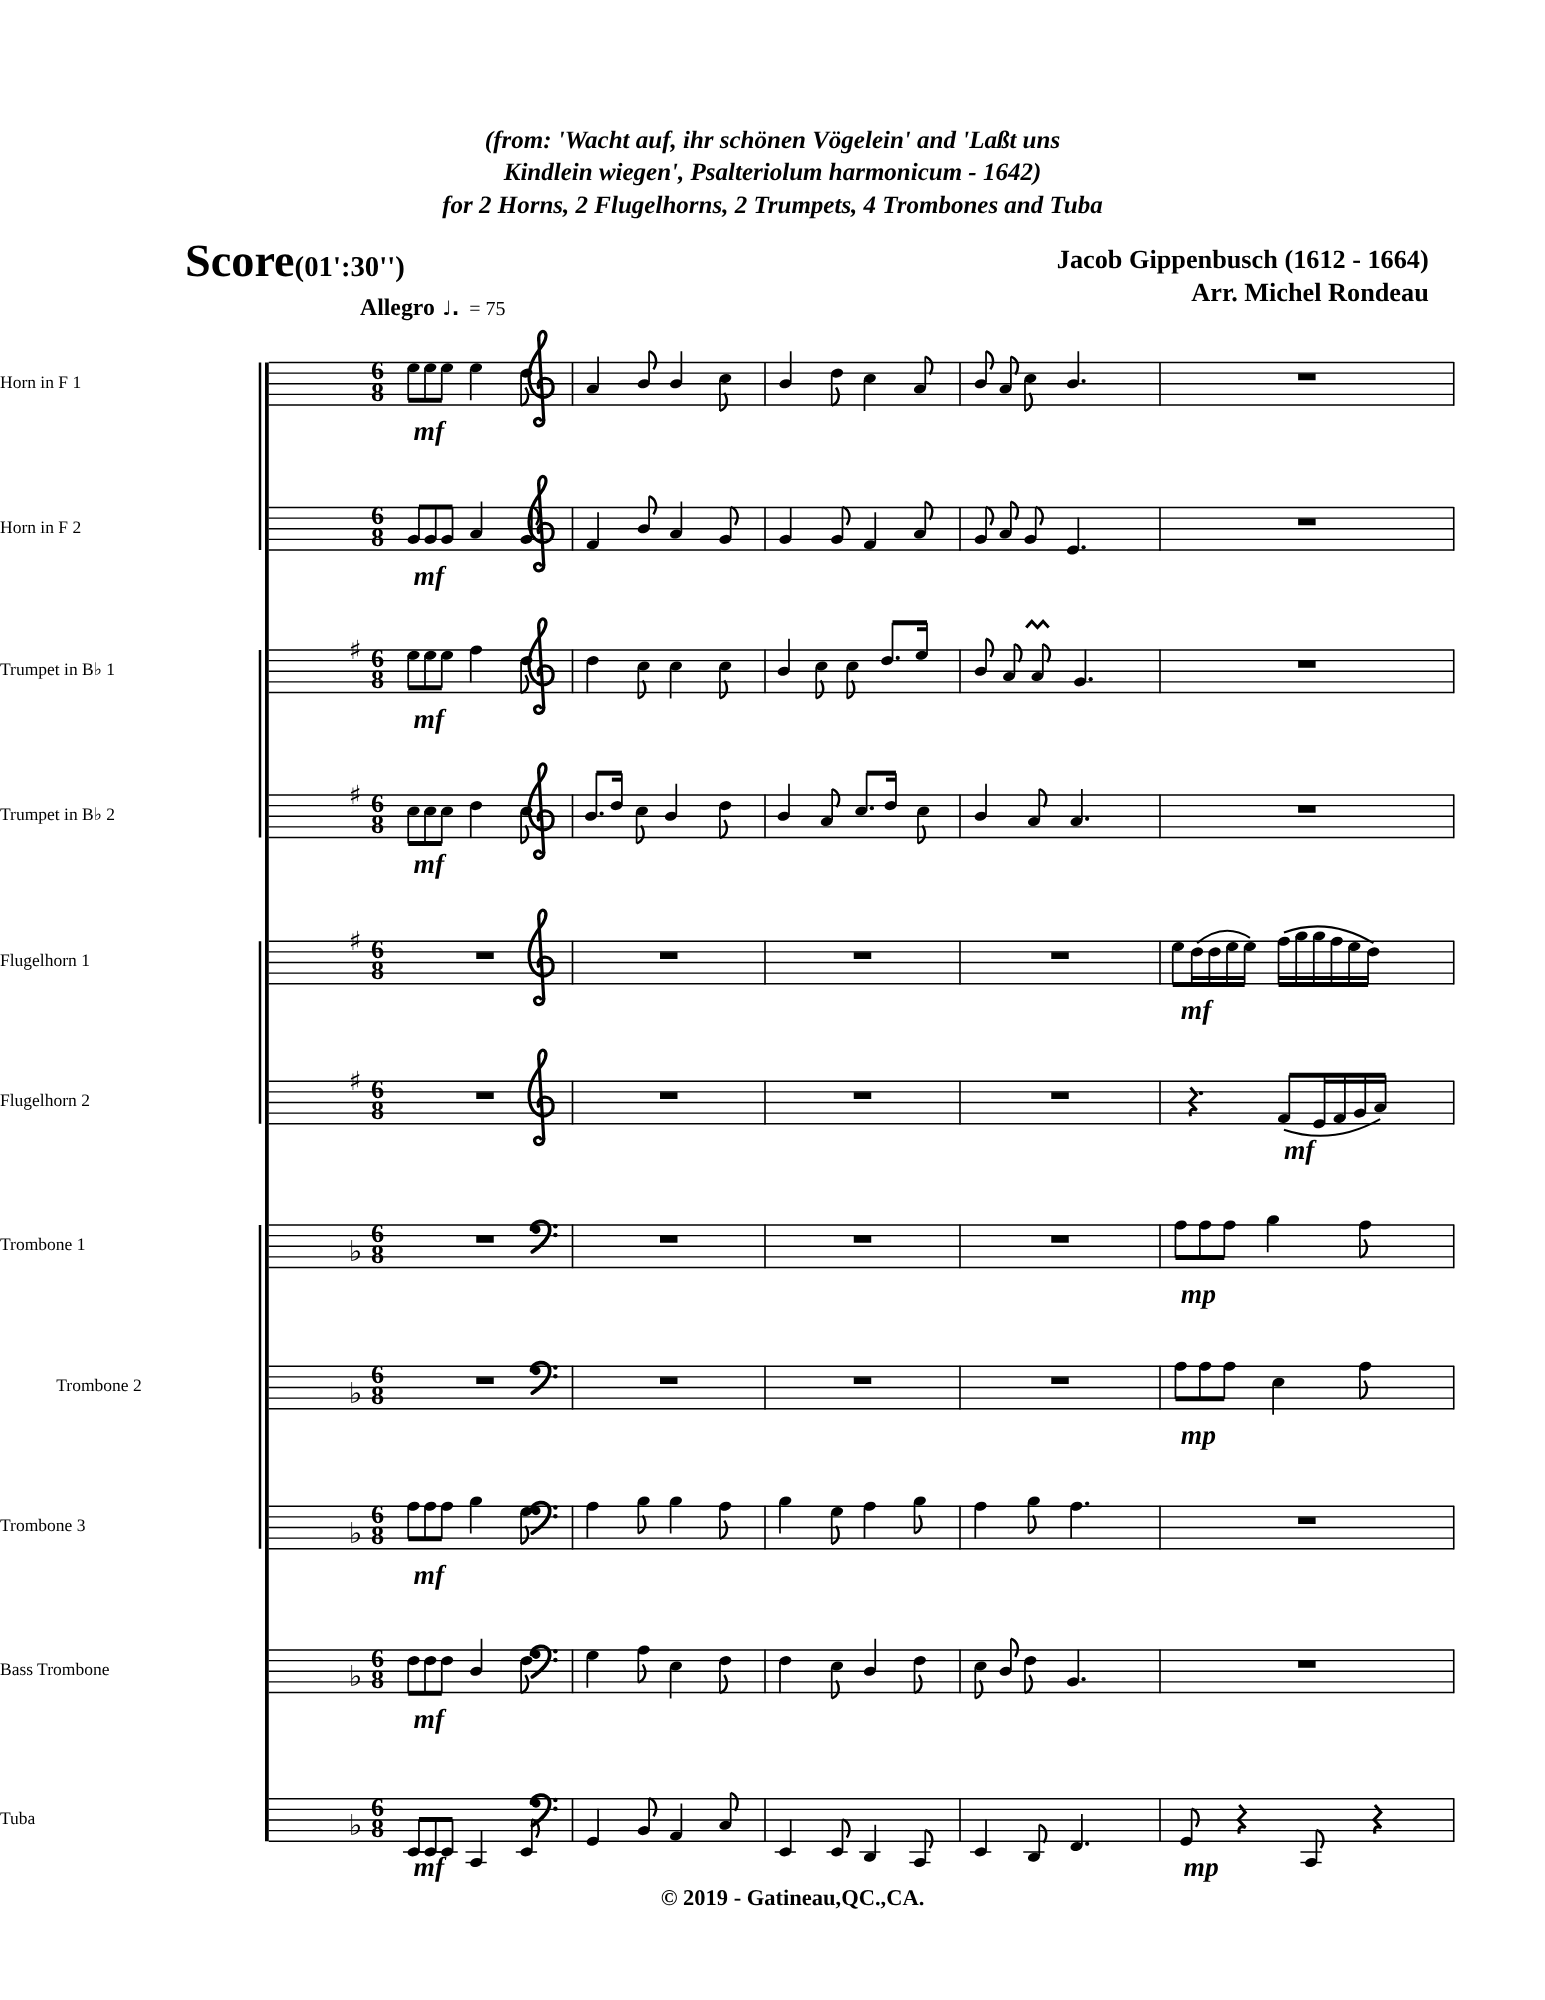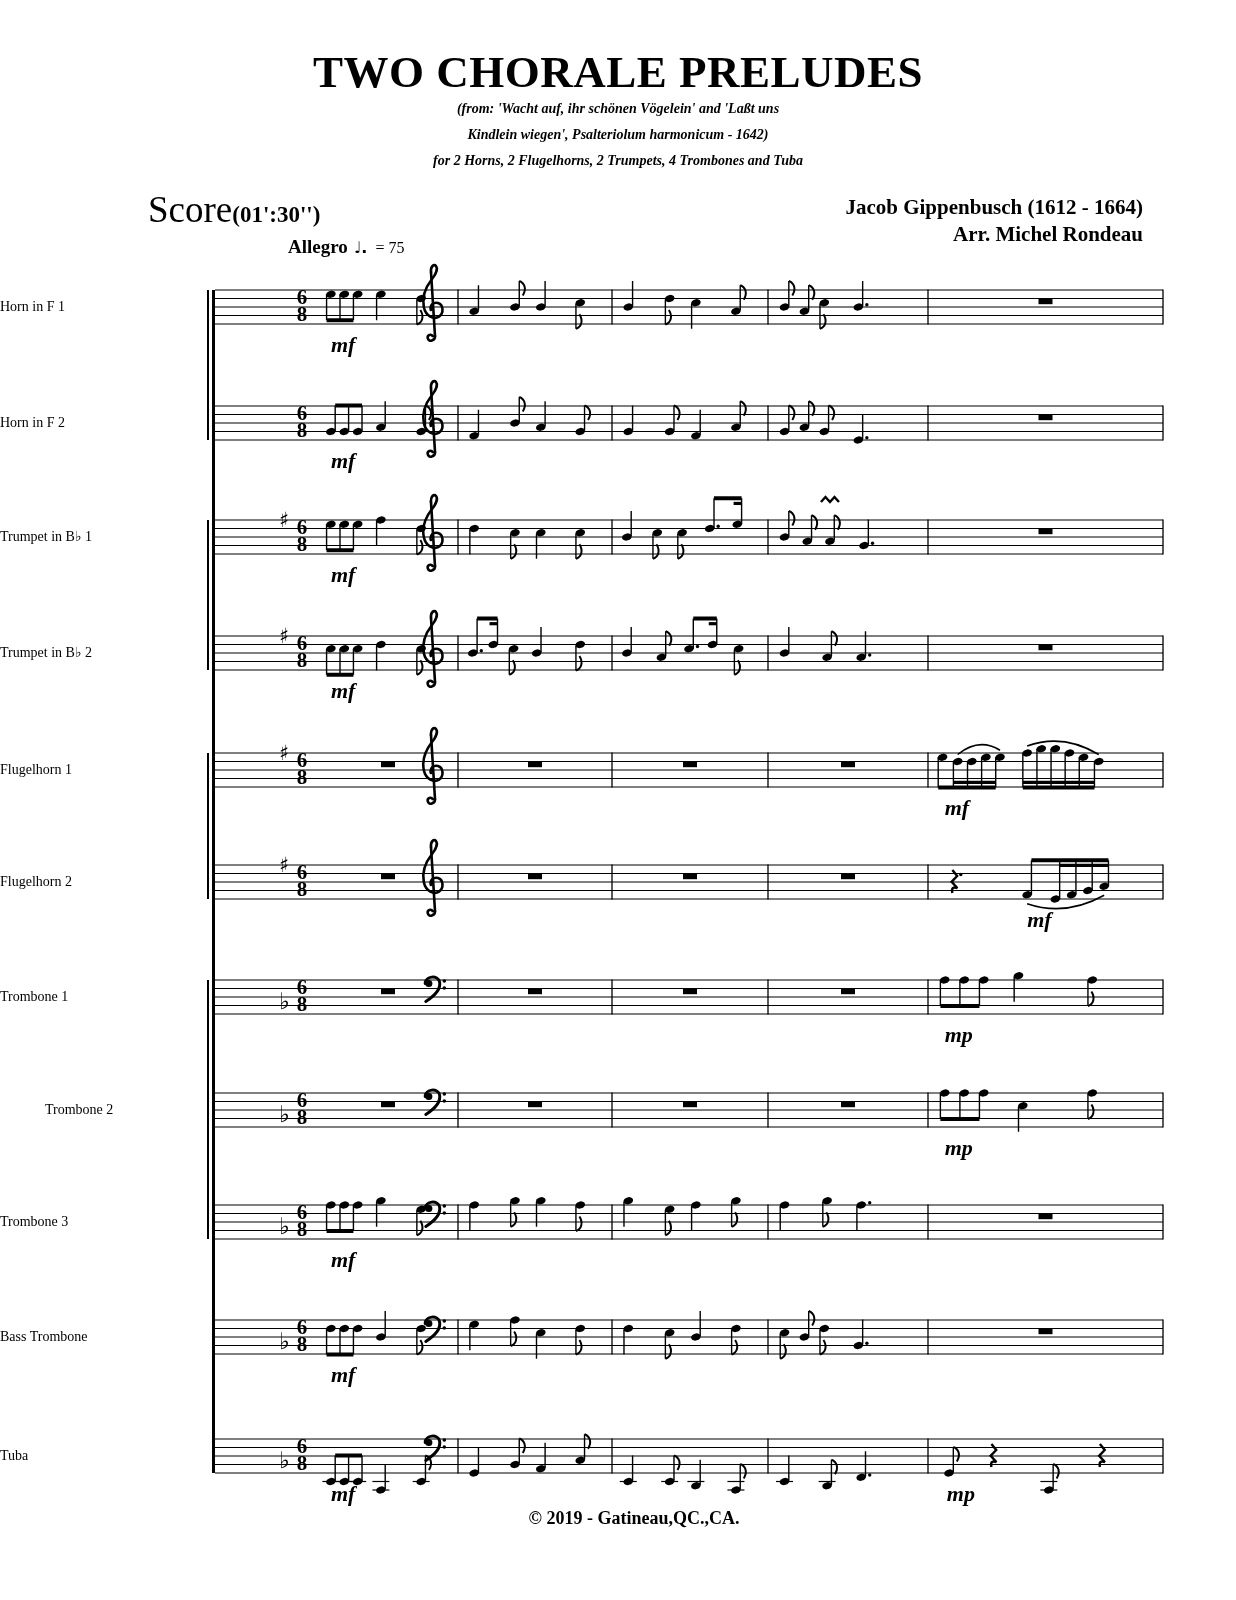--- a/index.html
+++ b/index.html
@@ -1,40 +1,39 @@
 <!DOCTYPE html>
 <html><head>
 <meta charset="utf-8">
 <style>
   html,body{margin:0;padding:0;background:#888;}
   .page{position:relative;width:1236px;height:1600px;background:#fff;color:#000;
         font-family:"Liberation Serif",serif;overflow:hidden;margin:0 auto;}
   .center{position:absolute;left:0;width:1236px;text-align:center;}
   .title{top:46px;font-size:45px;font-weight:bold;letter-spacing:0.5px;}
-  .sub{font-size:14px;font-weight:bold;font-style:italic;}
+  .sub{font-size:20px;font-weight:bold;font-style:italic;}
   .sub1{top:101px;} .sub2{top:127px;} .sub3{top:153px;}
   .scorerow{position:absolute;left:148px;top:188px;}
-  .scorerow .big{font-size:37px;font-weight:normal;margin-top:36px;}
+  .scorerow .big{font-size:37px;font-weight:bold;margin-top:36px;}
   .scorerow .dur{font-size:23px;font-weight:bold;}
   .credit{position:absolute;right:93px;text-align:right;font-size:21px;font-weight:bold;line-height:27px;}
   .credit1{top:194px;} .credit2{top:221px;}
   .tempo{position:absolute;left:288px;top:236px;font-size:19px;}
   .tempo .w{font-weight:bold;font-size:19px;}
   .tempo .g{font-family:"DejaVu Sans",sans-serif;font-size:16px;font-weight:bold;margin-left:6px;}
   .tempo .b{font-size:16px;margin-left:8px;}
   .staff-label{position:absolute;left:0;width:203px;font-size:14px;height:22px;line-height:22px;}
   .staffsvg{position:absolute;}
   .sysline,.bracket{position:absolute;background:#000;}
   .copyright{top:1508px;font-size:18px;font-weight:bold;padding-left:16px;}
 </style>
 </head>
 <body>
 
 <div class="page">
-  <div class="center title">TWO CHORALE PRELUDES</div>
   <div class="center sub sub1">(from: 'Wacht auf, ihr schönen Vögelein' and 'Laßt uns</div>
   <div class="center sub sub2">Kindlein wiegen', Psalteriolum harmonicum - 1642)</div>
   <div class="center sub sub3">for 2 Horns, 2 Flugelhorns, 2 Trumpets, 4 Trombones and Tuba</div>
 
   <div class="scorerow">
     <span class="big">Score</span><span class="dur">(01':30'')</span>
   </div>
 
   <div class="credit credit1">Jacob Gippenbusch (1612 - 1664)</div>
   <div class="credit credit2">Arr. Michel Rondeau</div>

